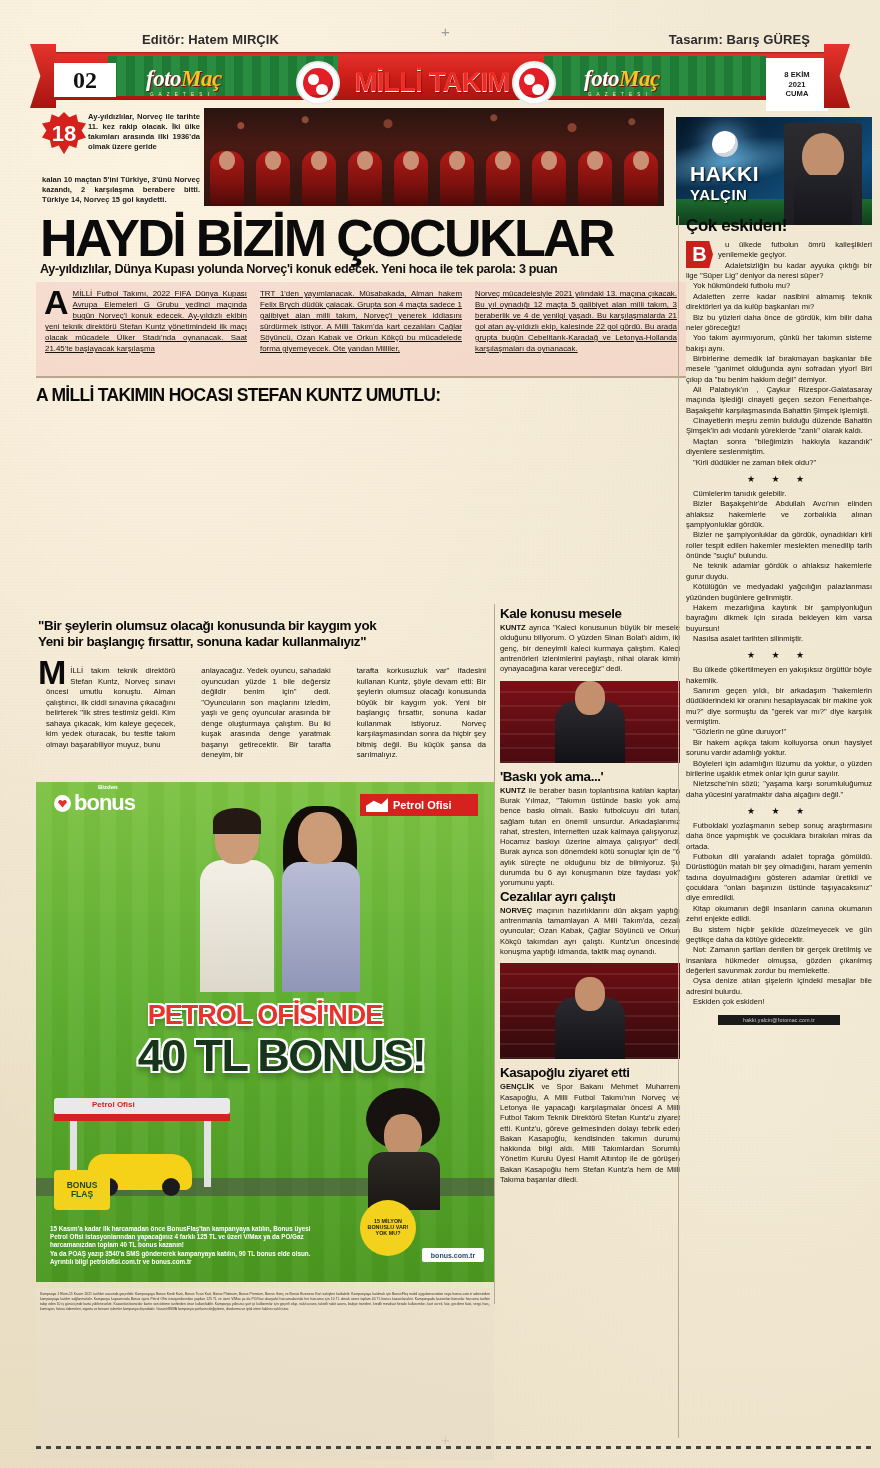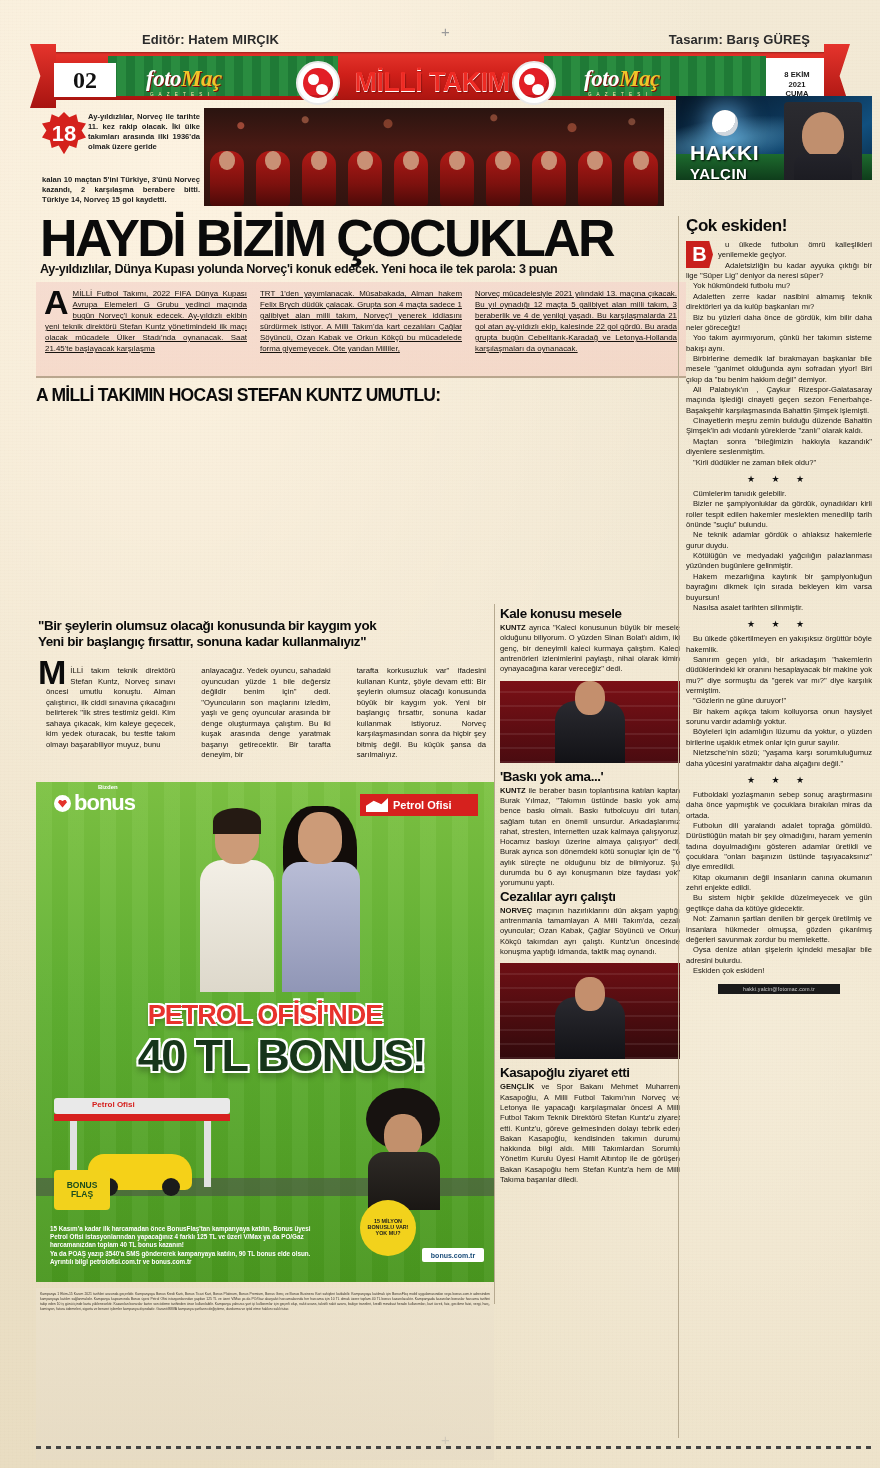--- a/index.html
+++ b/index.html
@@ -82,21 +82,21 @@
       radial-gradient(circle at 63% 10%,rgba(255,140,100,.4) 0 3px,transparent 4px),
       radial-gradient(circle at 80% 20%,rgba(255,130,90,.4) 0 4px,transparent 5px),
       radial-gradient(circle at 93% 14%,rgba(255,160,120,.35) 0 3px,transparent 4px);}
   .tp-players{position:absolute;left:0;bottom:0;width:100%;height:70px;display:flex;}
   .tp-p{flex:1;position:relative;}
   .tp-p:after{content:"";position:absolute;left:12%;bottom:0;width:76%;height:78%;border-radius:14px 14px 4px 4px;
     background:linear-gradient(180deg,#b01a16 0%,#7d110e 60%,#4c0a08 100%);}
   .tp-p:before{content:"";position:absolute;left:33%;bottom:52%;width:34%;height:26%;border-radius:50%;
     background:#c99075;z-index:2;}
 
-  .hakkibox{position:absolute;left:676px;top:96px;width:196px;height:84px;overflow:hidden;
+  .hakkibox{position:absolute;left:676px;top:117px;width:196px;height:108px;overflow:hidden;
     background:linear-gradient(150deg,#061727 0%,#0c3354 40%,#11507f 70%,#0a2740 100%);}
   .hk-ball{position:absolute;left:36px;top:14px;width:26px;height:26px;border-radius:50%;
     background:radial-gradient(circle at 35% 32%,#fff 0 58%,#cfd6dd 58% 100%);
     box-shadow:0 0 22px 8px rgba(120,200,255,.55);}
   .hk-streak{position:absolute;left:-10px;top:20px;width:150px;height:46px;
     background:radial-gradient(ellipse at 40% 50%,rgba(130,215,255,.55) 0%,rgba(20,90,150,0) 70%);
     transform:rotate(-8deg);}
   .hk-grass{position:absolute;left:0;bottom:0;width:100%;height:26px;
     background:linear-gradient(180deg,#1d6b2e,#0f3d1b);}
   .hk-face{position:absolute;right:10px;top:6px;width:78px;height:104px;
@@ -442,20 +442,21 @@
     <p class="op-p">Adaletten zerre kadar nasibini almamış teknik direktörleri ya da kulüp başkanları mı?</p>
     <p class="op-p">Biz bu yüzleri daha önce de gördük, kim bilir daha neler göreceğiz!</p>
     <p class="op-p">Yoo takım ayırmıyorum, çünkü her takımın sisteme bakışı aynı.</p>
     <p class="op-p">Birbirlerine demedik laf bırakmayan başkanlar bile mesele "ganimet olduğunda aynı sofradan yiyor! Biri çıkıp da "bu benim hakkım değil" demiyor.</p>
     <p class="op-p">Ali Palabıyık'ın , Çaykur Rizespor-Galatasaray maçında işlediği cinayeti geçen sezon Fenerbahçe-Başakşehir karşılaşmasında Bahattin Şimşek işlemişti.</p>
     <p class="op-p">Cinayetlerin meşru zemin bulduğu düzende Bahattin Şimşek'in adı vicdanlı yüreklerde "zanlı" olarak kaldı.</p>
     <p class="op-p">Maçtan sonra "bileğimizin hakkıyla kazandık" diyenlere seslenmiştim.</p>
     <p class="op-p">"Kirli düdükler ne zaman bilek oldu?"</p>
     <div class="op-stars">★ ★ ★</div>
     <p class="op-p">Cümlelerim tanıdık gelebilir.</p>
+    <p class="op-p">Bizler Başakşehir'de Abdullah Avcı'nın elinden ahlaksız hakemlerle ve zorbalıkla alınan şampiyonluklar gördük.</p>
     <p class="op-p">Bizler ne şampiyonluklar da gördük, oynadıkları kirli roller tespit edilen hakemler meslekten menedilip tarih önünde "suçlu" bulundu.</p>
     <p class="op-p">Ne teknik adamlar gördük o ahlaksız hakemlerle gurur duydu.</p>
     <p class="op-p">Kötülüğün ve medyadaki yağcılığın palazlanması yüzünden bugünlere gelinmiştir.</p>
     <p class="op-p">Hakem mezarlığına kaytırık bir şampiyonluğun bayrağını dikmek için sırada bekleyen kim varsa buyursun!</p>
     <p class="op-p">Nasılsa asalet tarihten silinmiştir.</p>
     <div class="op-stars">★ ★ ★</div>
     <p class="op-p">Bu ülkede çökertilmeyen en yakışıksız örgüttür böyle hakemlik.</p>
     <p class="op-p">Sanırım geçen yıldı, bir arkadaşım "hakemlerin düdüklerindeki kir oranını hesaplayacak bir makine yok mu?" diye sormuştu da "gerek var mı?" diye karşılık vermiştim.</p>
     <p class="op-p">"Gözlerin ne güne duruyor!"</p>
     <p class="op-p">Bir hakem açıkça takım kolluyorsa onun haysiyet sorunu vardır adamlığı yoktur.</p>

